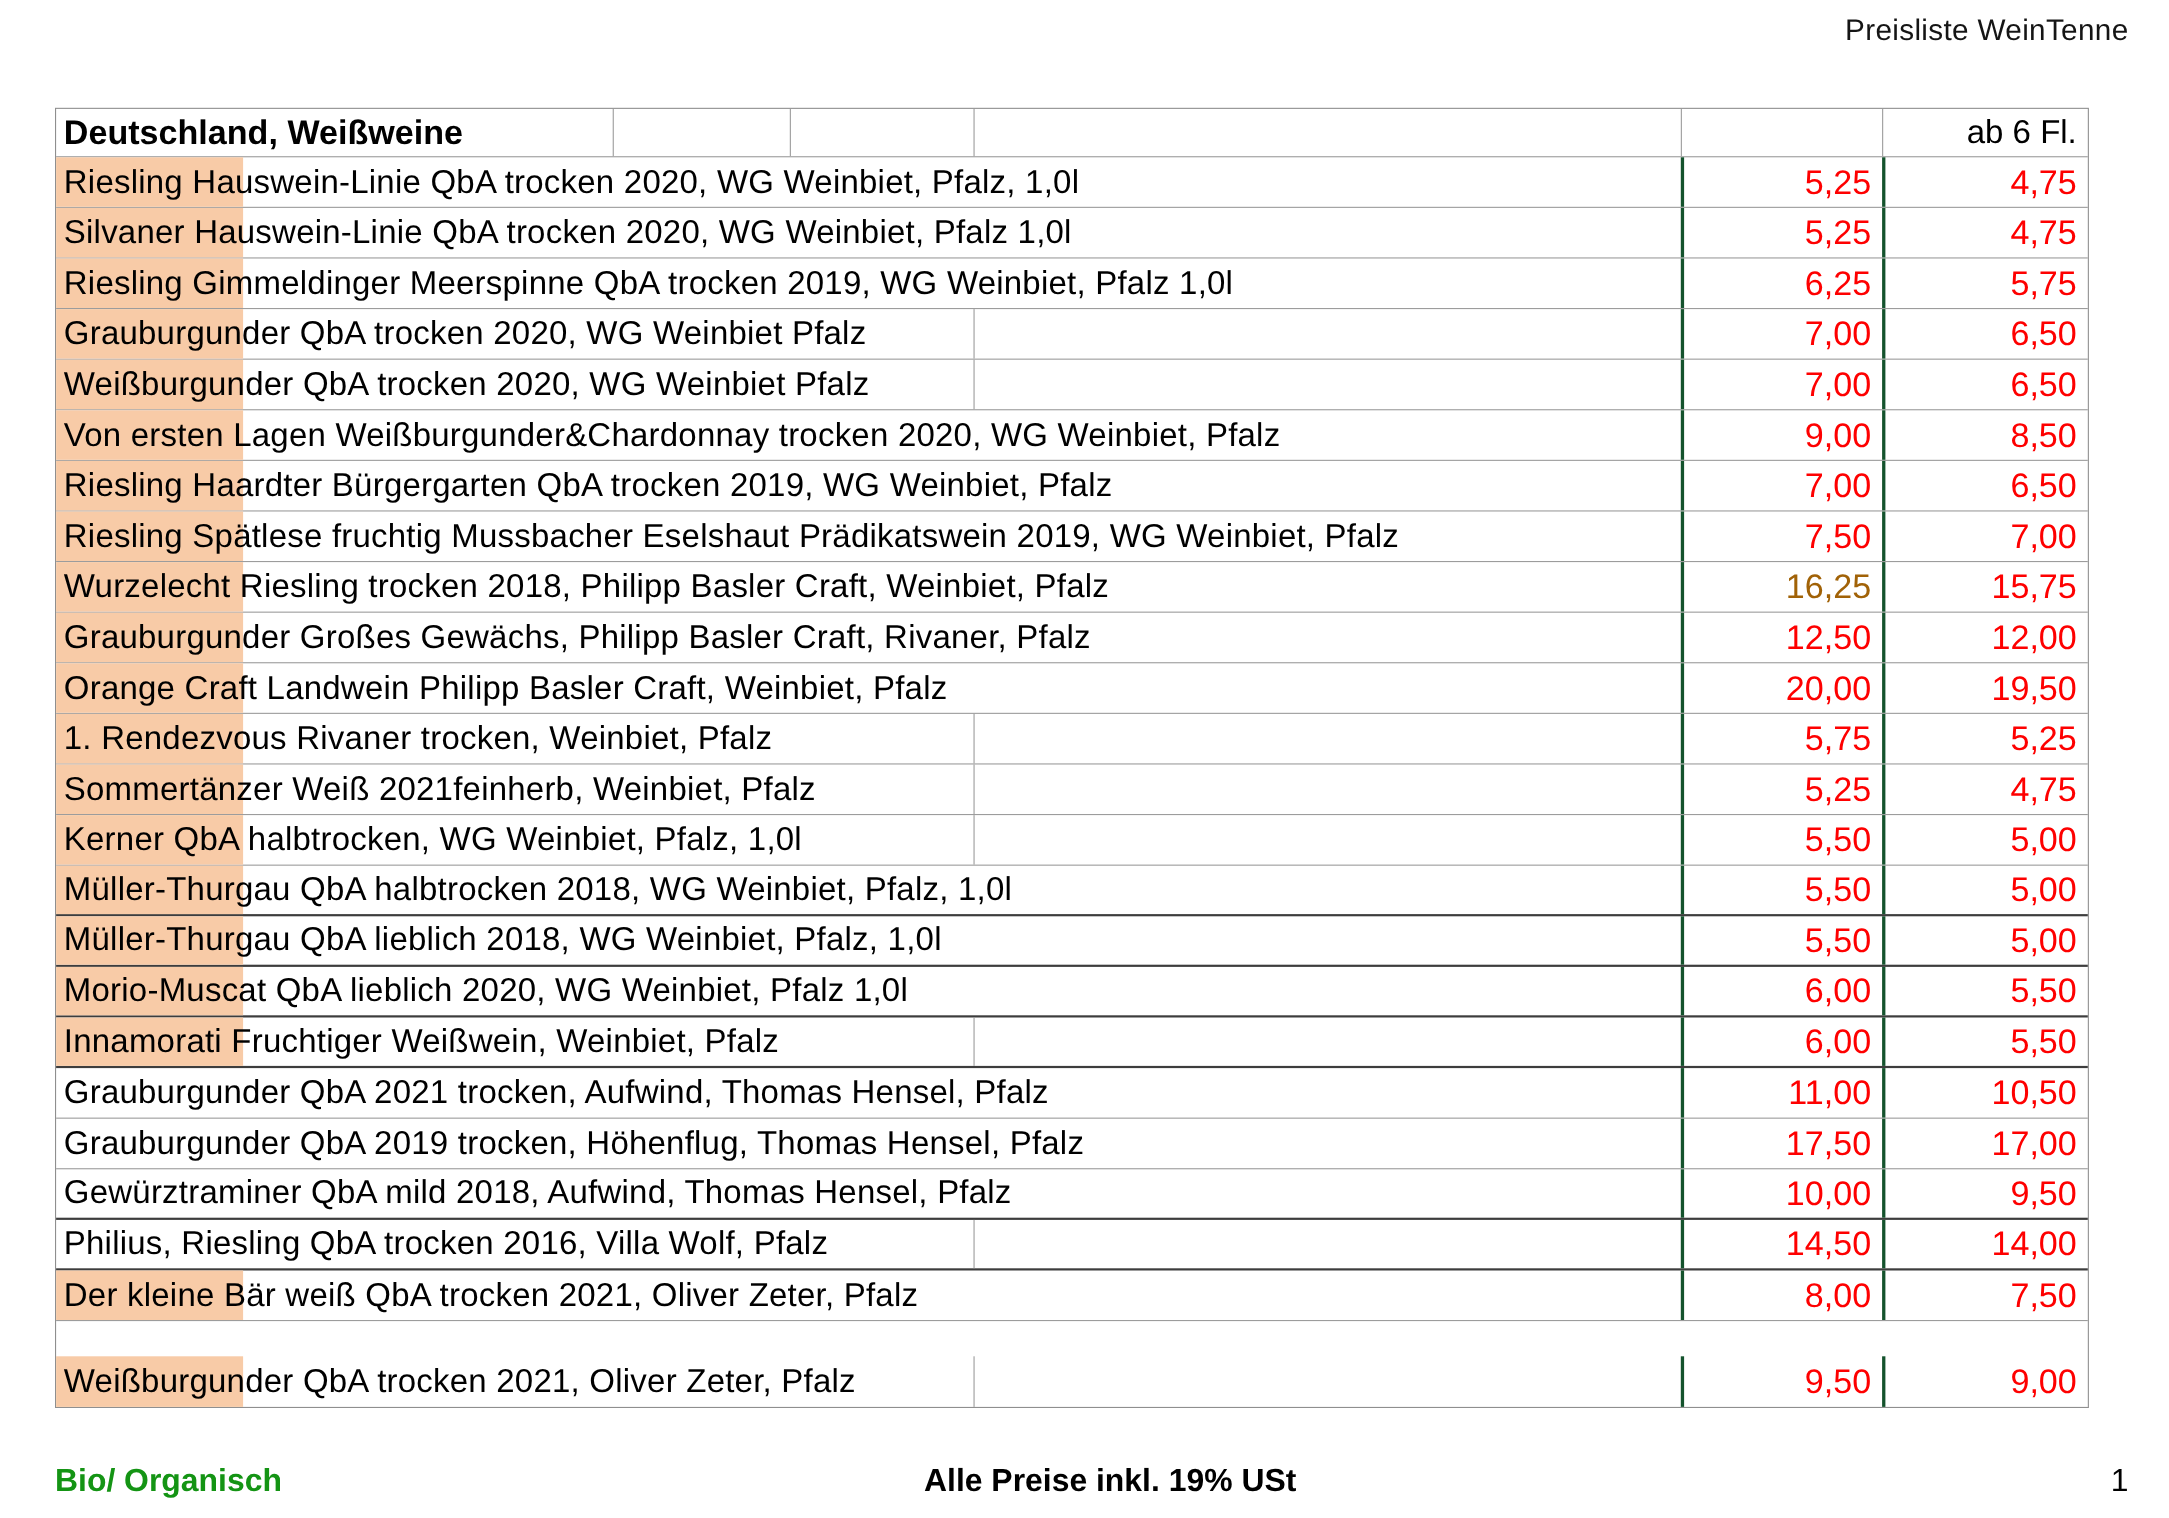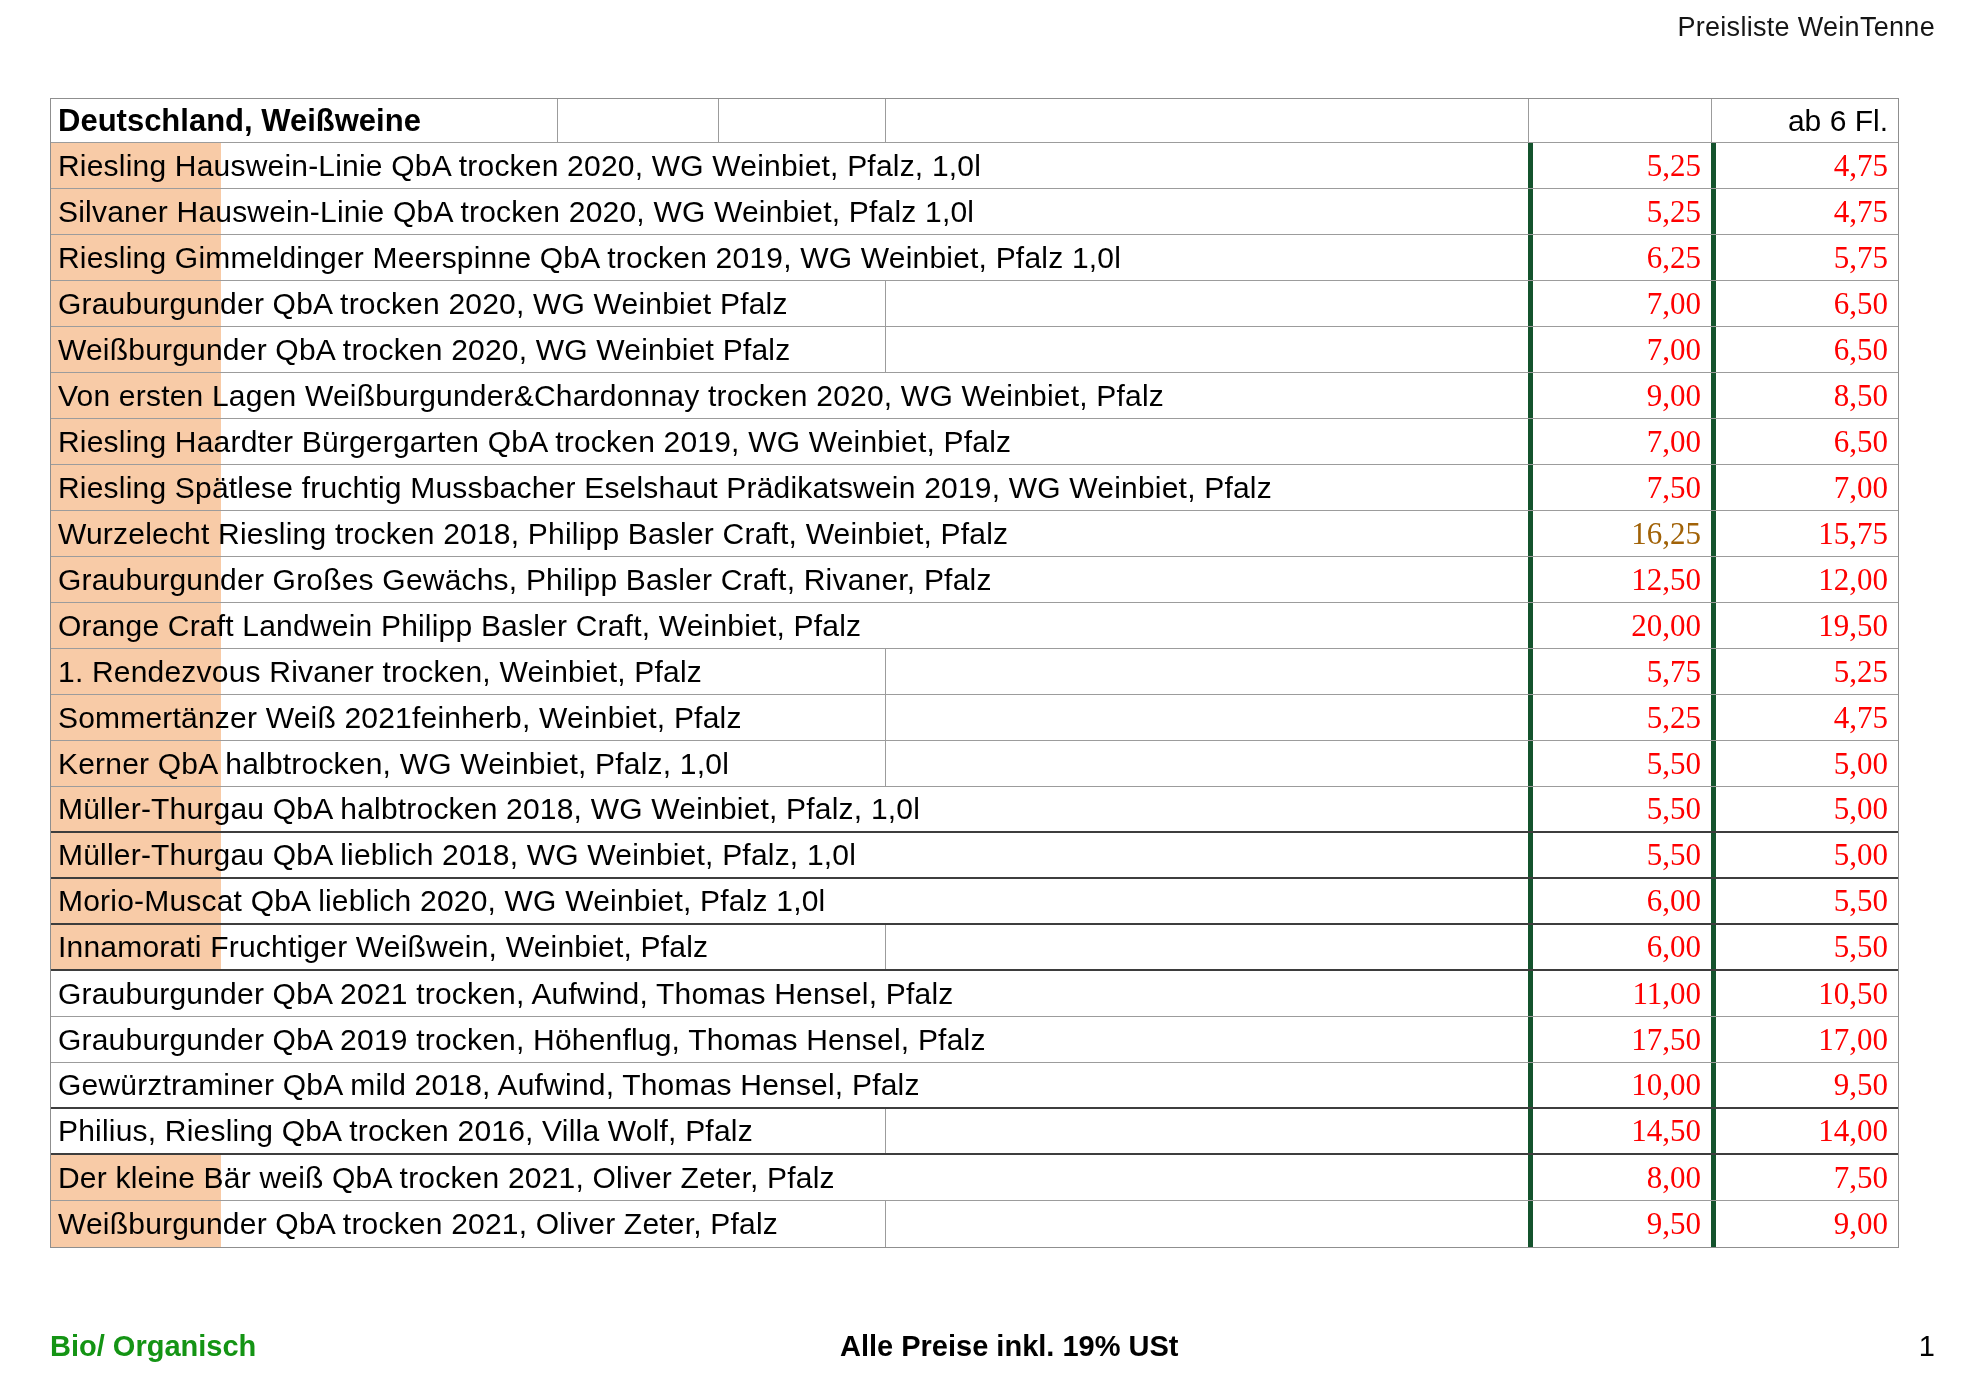--- a/index.html
+++ b/index.html
@@ -30,40 +30,40 @@
     position:absolute; left:7px; top:0; bottom:0;
     display:flex; align-items:center;
     font-size:31px; font-weight:bold; white-space:nowrap; z-index:2;
   }
   .row {
     position:relative; height:46px;
     border-bottom:1px solid #9c9c9c;
     box-sizing:border-box;
   }
   .row.thick { border-bottom:2px solid #3d3d3d; }
-  .row.last { border-bottom:none; }
+  .row.last { border-bottom:none;margin-top:32px; }
   .hl {
     position:absolute; left:0; top:0; bottom:0; width:170px;
     background:#F8CBA7;
   }
   .name {
     position:absolute; left:7px; top:0; bottom:0;
     display:flex; align-items:center;
     font-size:30px; white-space:nowrap; z-index:2;
     letter-spacing:0.2px;
   }
   .vline {
     position:absolute; top:0; bottom:0; width:1px; background:#9c9c9c;
   }
   .price {
     position:absolute; top:0; bottom:0;
     display:flex; align-items:center; justify-content:flex-end;
     padding-right:10px; box-sizing:border-box;
-    border-left:5px solid #14532d;
-    font-size:31px; color:#fe0000;font-family:Liberation Serif, serif;
+    border-left:3px solid #14532d;
+    font-size:31px; color:#fe0000;
   }
   .p1 { left:1477px; width:183px; }
   .p2 { left:1660px; width:187px; }
   .ab6 {
     position:absolute; top:0; bottom:0; left:1660px; width:187px;
     display:flex; align-items:center; justify-content:flex-end;
     padding-right:10px; box-sizing:border-box;
     border-left:1px solid #9c9c9c;
     font-size:30px; color:#000;
   }

